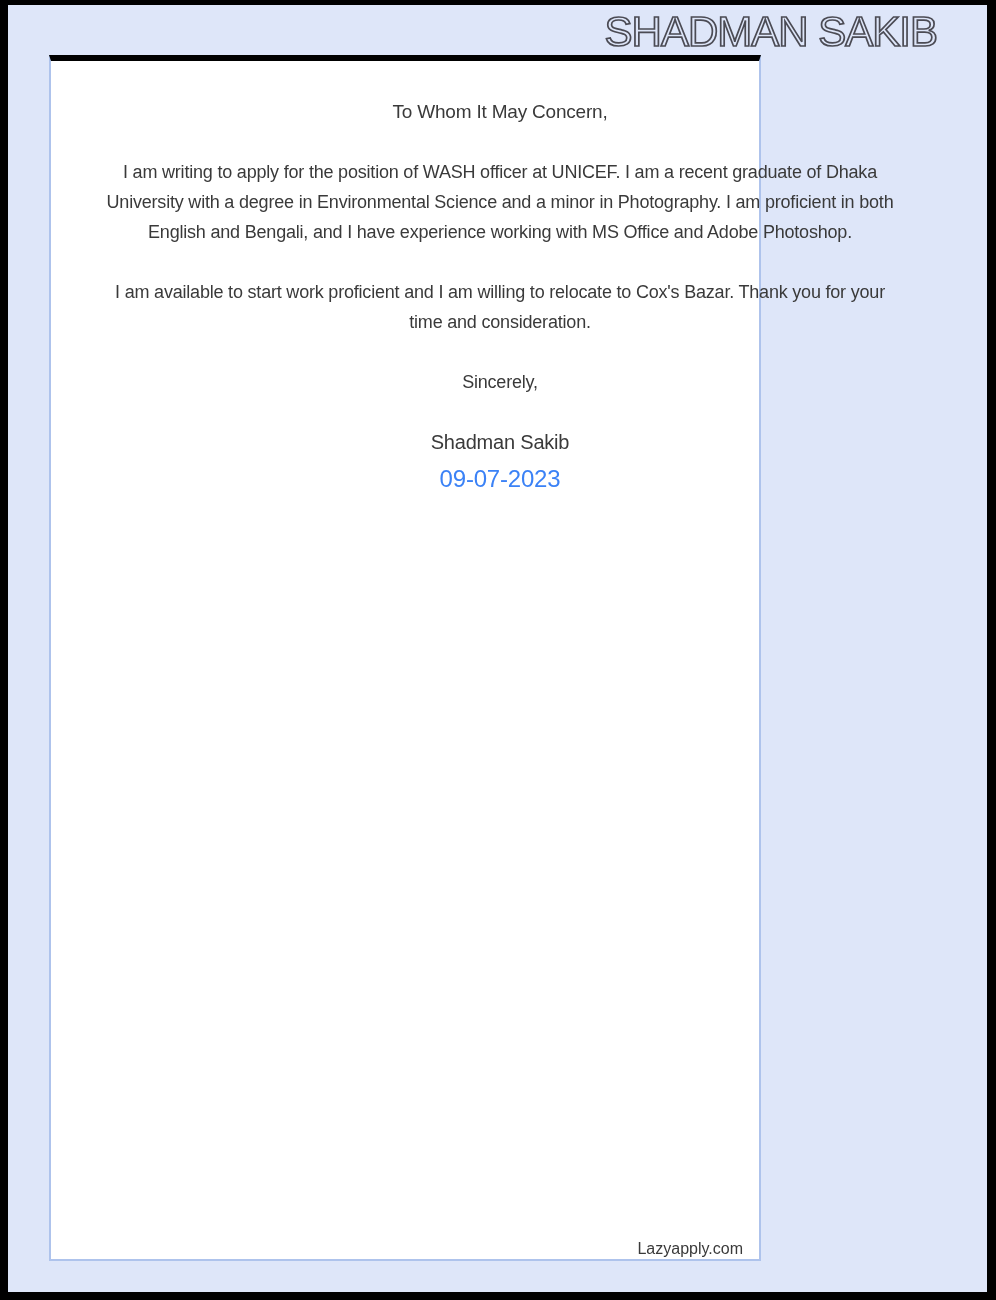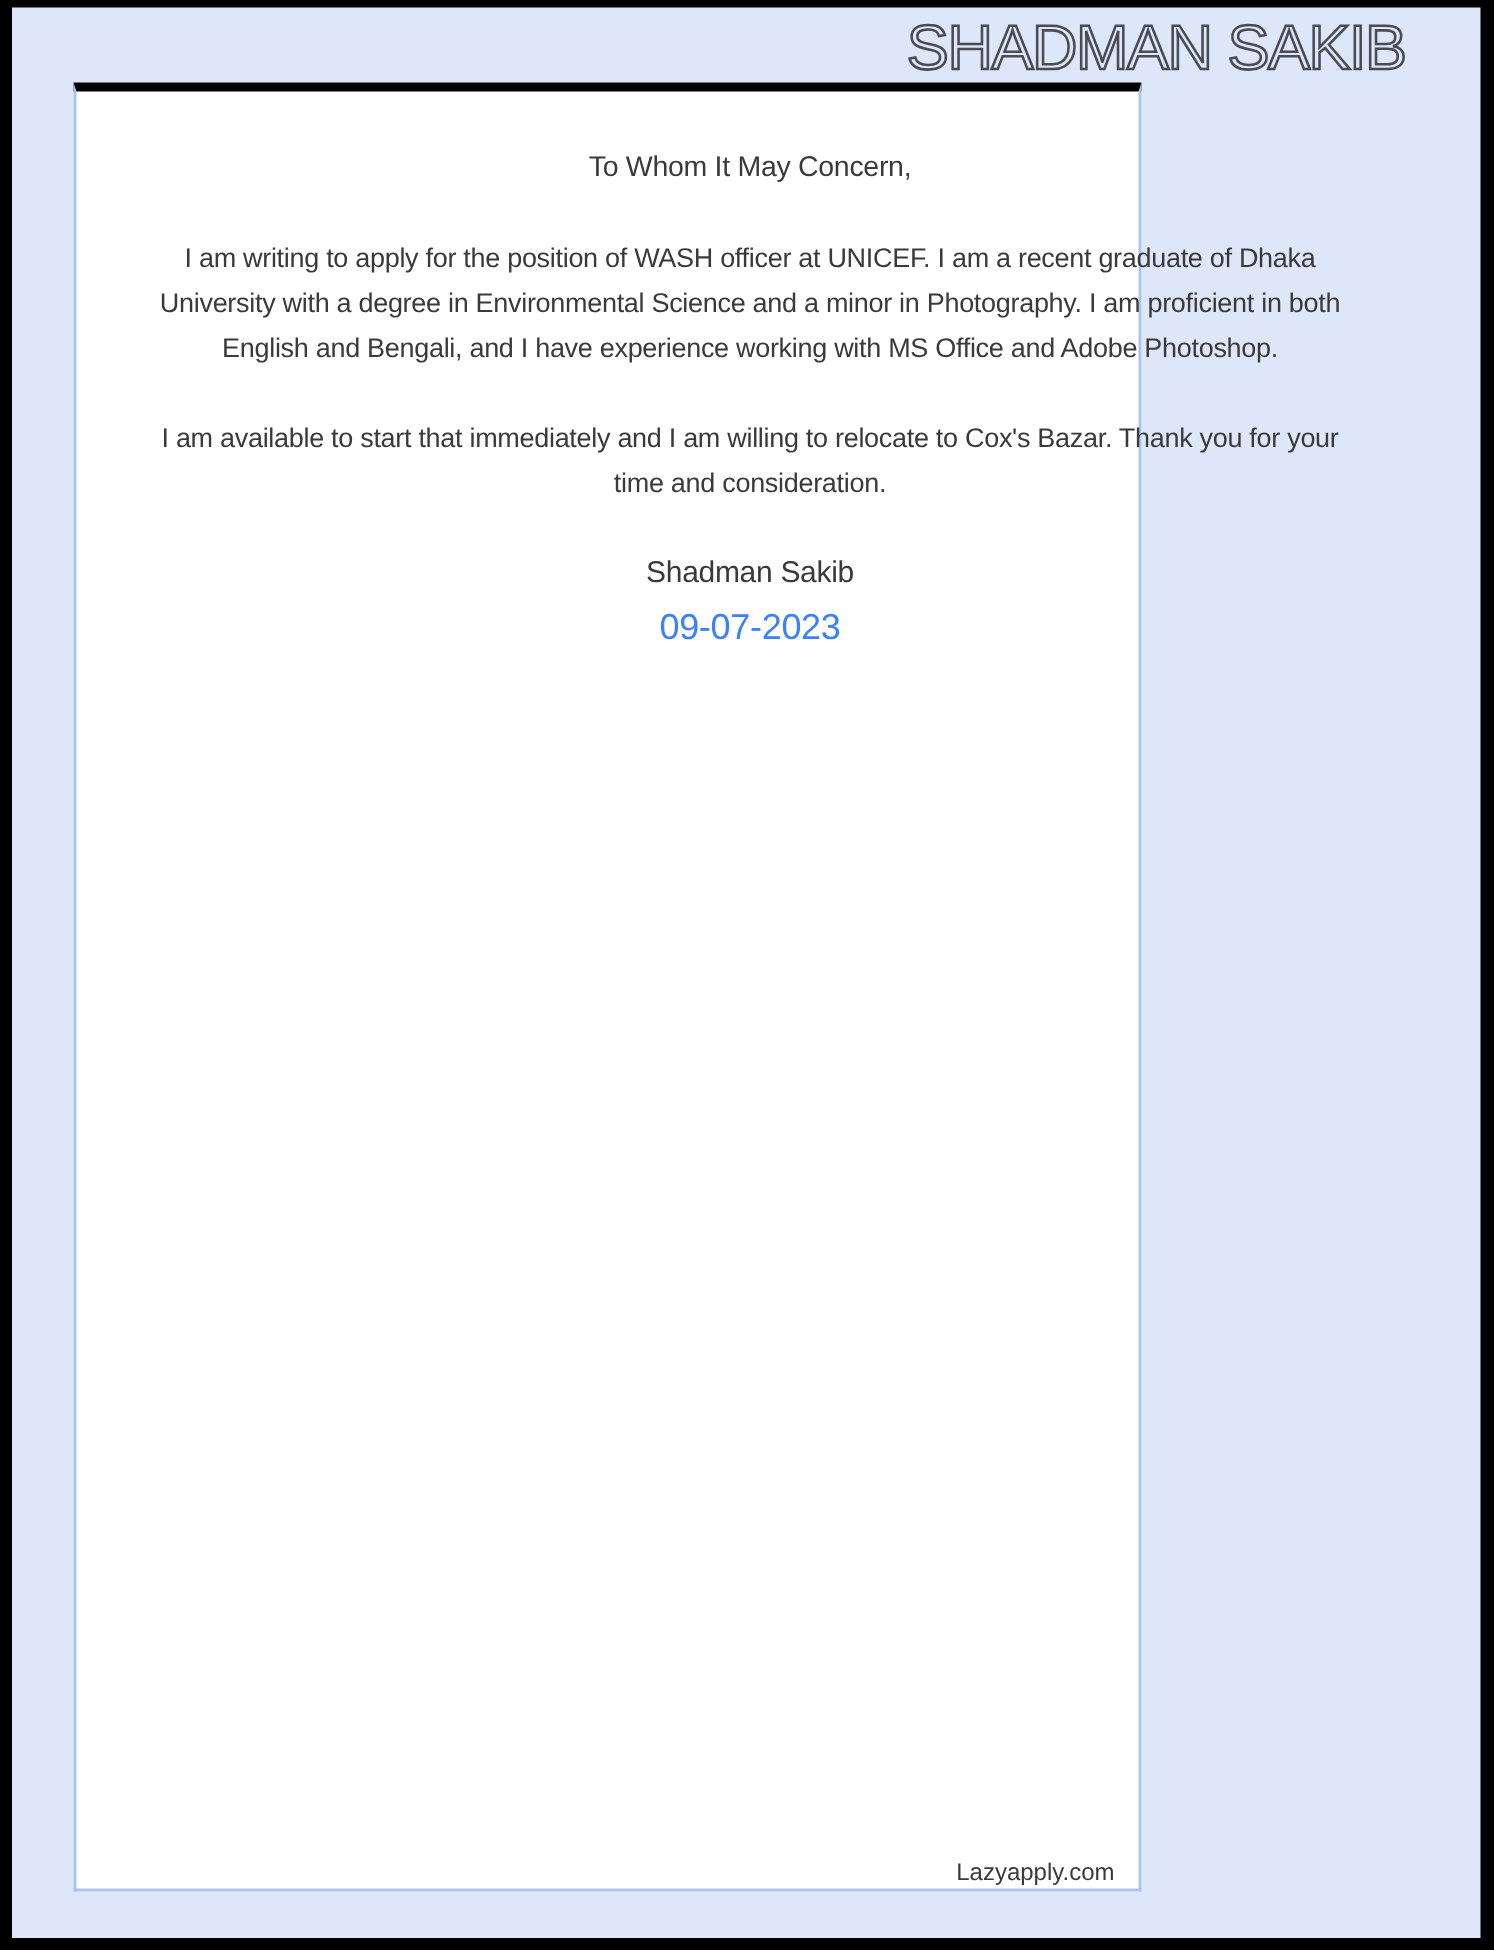--- a/index.html
+++ b/index.html
@@ -97,22 +97,23 @@
     <div class="header-name">SHADMAN SAKIB</div>
 
     <div class="page" style="left:41px;top:50px;">
       <div class="letter">
 
         <p class="salutation">To Whom It May Concern,</p>
 
         <p class="para">I am writing to apply for the position of WASH officer at UNICEF. I am a recent graduate of Dhaka University with a degree in Environmental Science and a minor in Photography. I am proficient in both English and Bengali, and I have experience working with MS Office and Adobe Photoshop.</p>
 
 
-        <p class="para">I am available to start that immediately and I am willing to relocate to Cox's Bazar. Thank you for your time and consideration.</p>
+        <p class="para">I am available to start work proficient and I am willing to relocate to Cox's Bazar. Thank you for your time and consideration.</p>
 
+        <p class="closing">Sincerely,</p>
 
         <p class="signer">Shadman Sakib</p>
 
         <p class="date">09-07-2023</p>
 
       </div>
 
       <div class="watermark">Lazyapply.com</div>
     </div>
 

